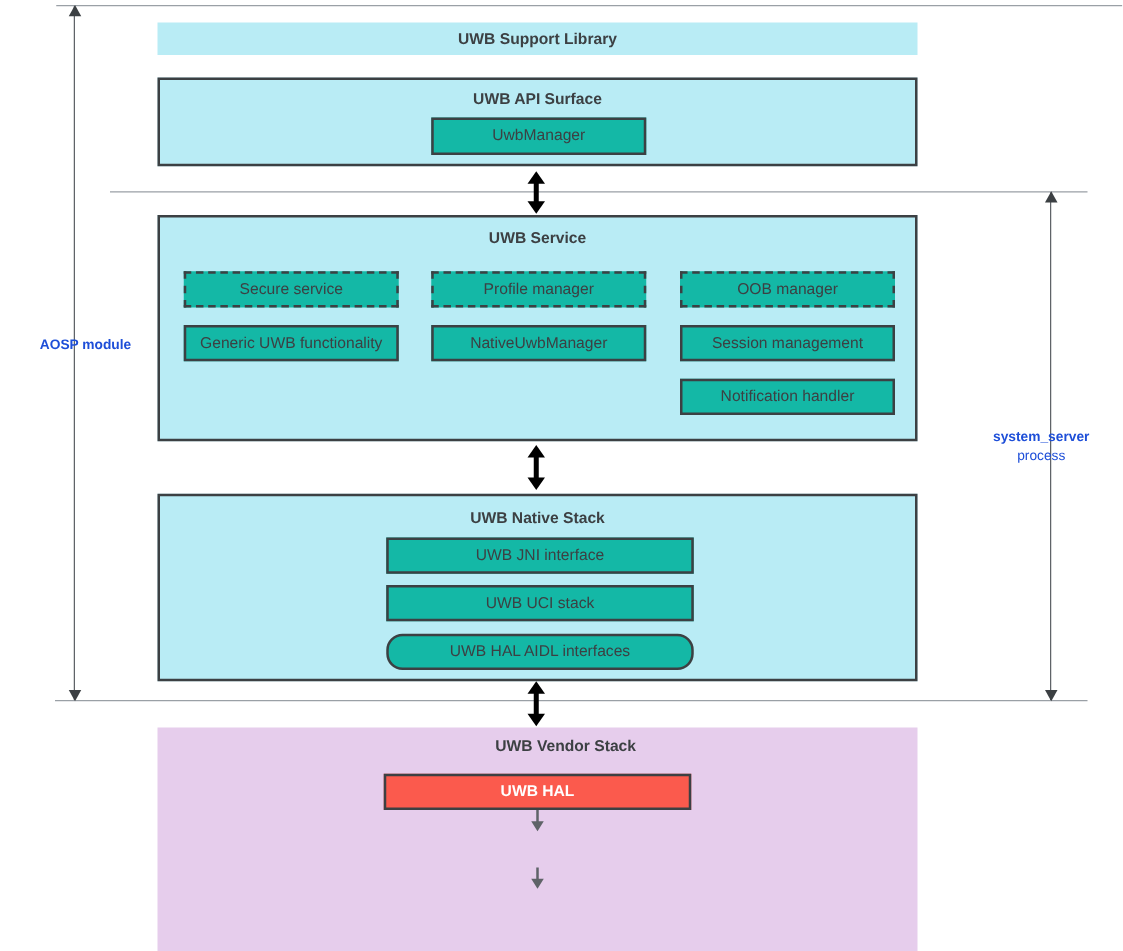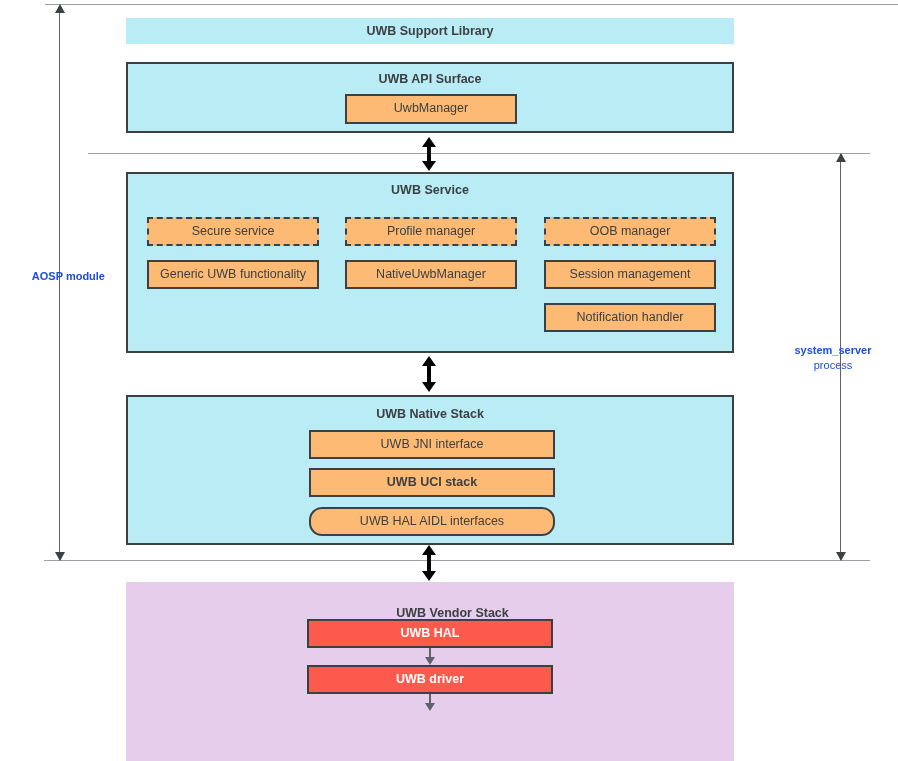--- a/index.html
+++ b/index.html
@@ -81,21 +81,21 @@
   
   .node {
     position: absolute;
     box-sizing: border-box;
     display: flex;
     align-items: center;
     justify-content: center;
     font-size: 12.5px;
     text-align: center;
     color: #3c4043;
-    background: #fdba74;
+    background: #14b8a6;
     border: 2px solid #3c4043;
     line-height: 1.1;
   }
   .node.dashed { border-style: dashed; }
   .node.red {
     background: #fb5a4d;
     border: 2px solid #3c4043;
     color: #ffffff;
     font-weight: bold;
   }
@@ -224,41 +224,38 @@
     <div class="shaft"></div>
     <div class="head up"></div>
     <div class="head down"></div>
   </div>
 
   <div class="panel blue bordered" style="left:126px; top:395px; width:608px; height:150px;">
     <div class="panel-title" style="top:10px;">UWB Native Stack</div>
     <div class="node" style="left:181px; top:33px; width:246px; height:29px;">
       <span>UWB JNI interface</span>
     </div>
-    <div class="node" style="left:181px; top:71px; width:246px; height:29px;font-weight:bold;">
+    <div class="node" style="left:181px; top:71px; width:246px; height:29px;">
       <span>UWB UCI stack</span>
     </div>
     <div class="node" style="left:181px; top:110px; width:246px; height:29px;border-radius:13px;">
       <span>UWB HAL AIDL interfaces</span>
     </div>
   </div>
 
   <div class="flow" style="left:419px; top:545px; width:20px; height:36px;">
     <div class="shaft"></div>
     <div class="head up"></div>
     <div class="head down"></div>
   </div>
 
   <div class="panel purple" style="left:126px; top:582px; width:608px; height:179px;">
-    <div class="panel-title regular" style="top:24px;padding-left:45px;">UWB Vendor Stack</div>
+    <div class="panel-title regular" style="top:8px;padding-left:45px;">UWB Vendor Stack</div>
     <div class="node red" style="left:181px; top:37px; width:246px; height:29px;">
       <span>UWB HAL</span>
-    </div>
-    <div class="node red" style="left:181px; top:83px; width:246px; height:29px;">
-      <span>UWB driver</span>
     </div>
 
     <div class="connector" style="left:297px; top:66px; width:14px; height:17px;">
       <div class="shaft"></div>
       <div class="head"></div>
     </div>
     <div class="connector" style="left:297px; top:112px; width:14px; height:17px;">
       <div class="shaft"></div>
       <div class="head"></div>
     </div>

